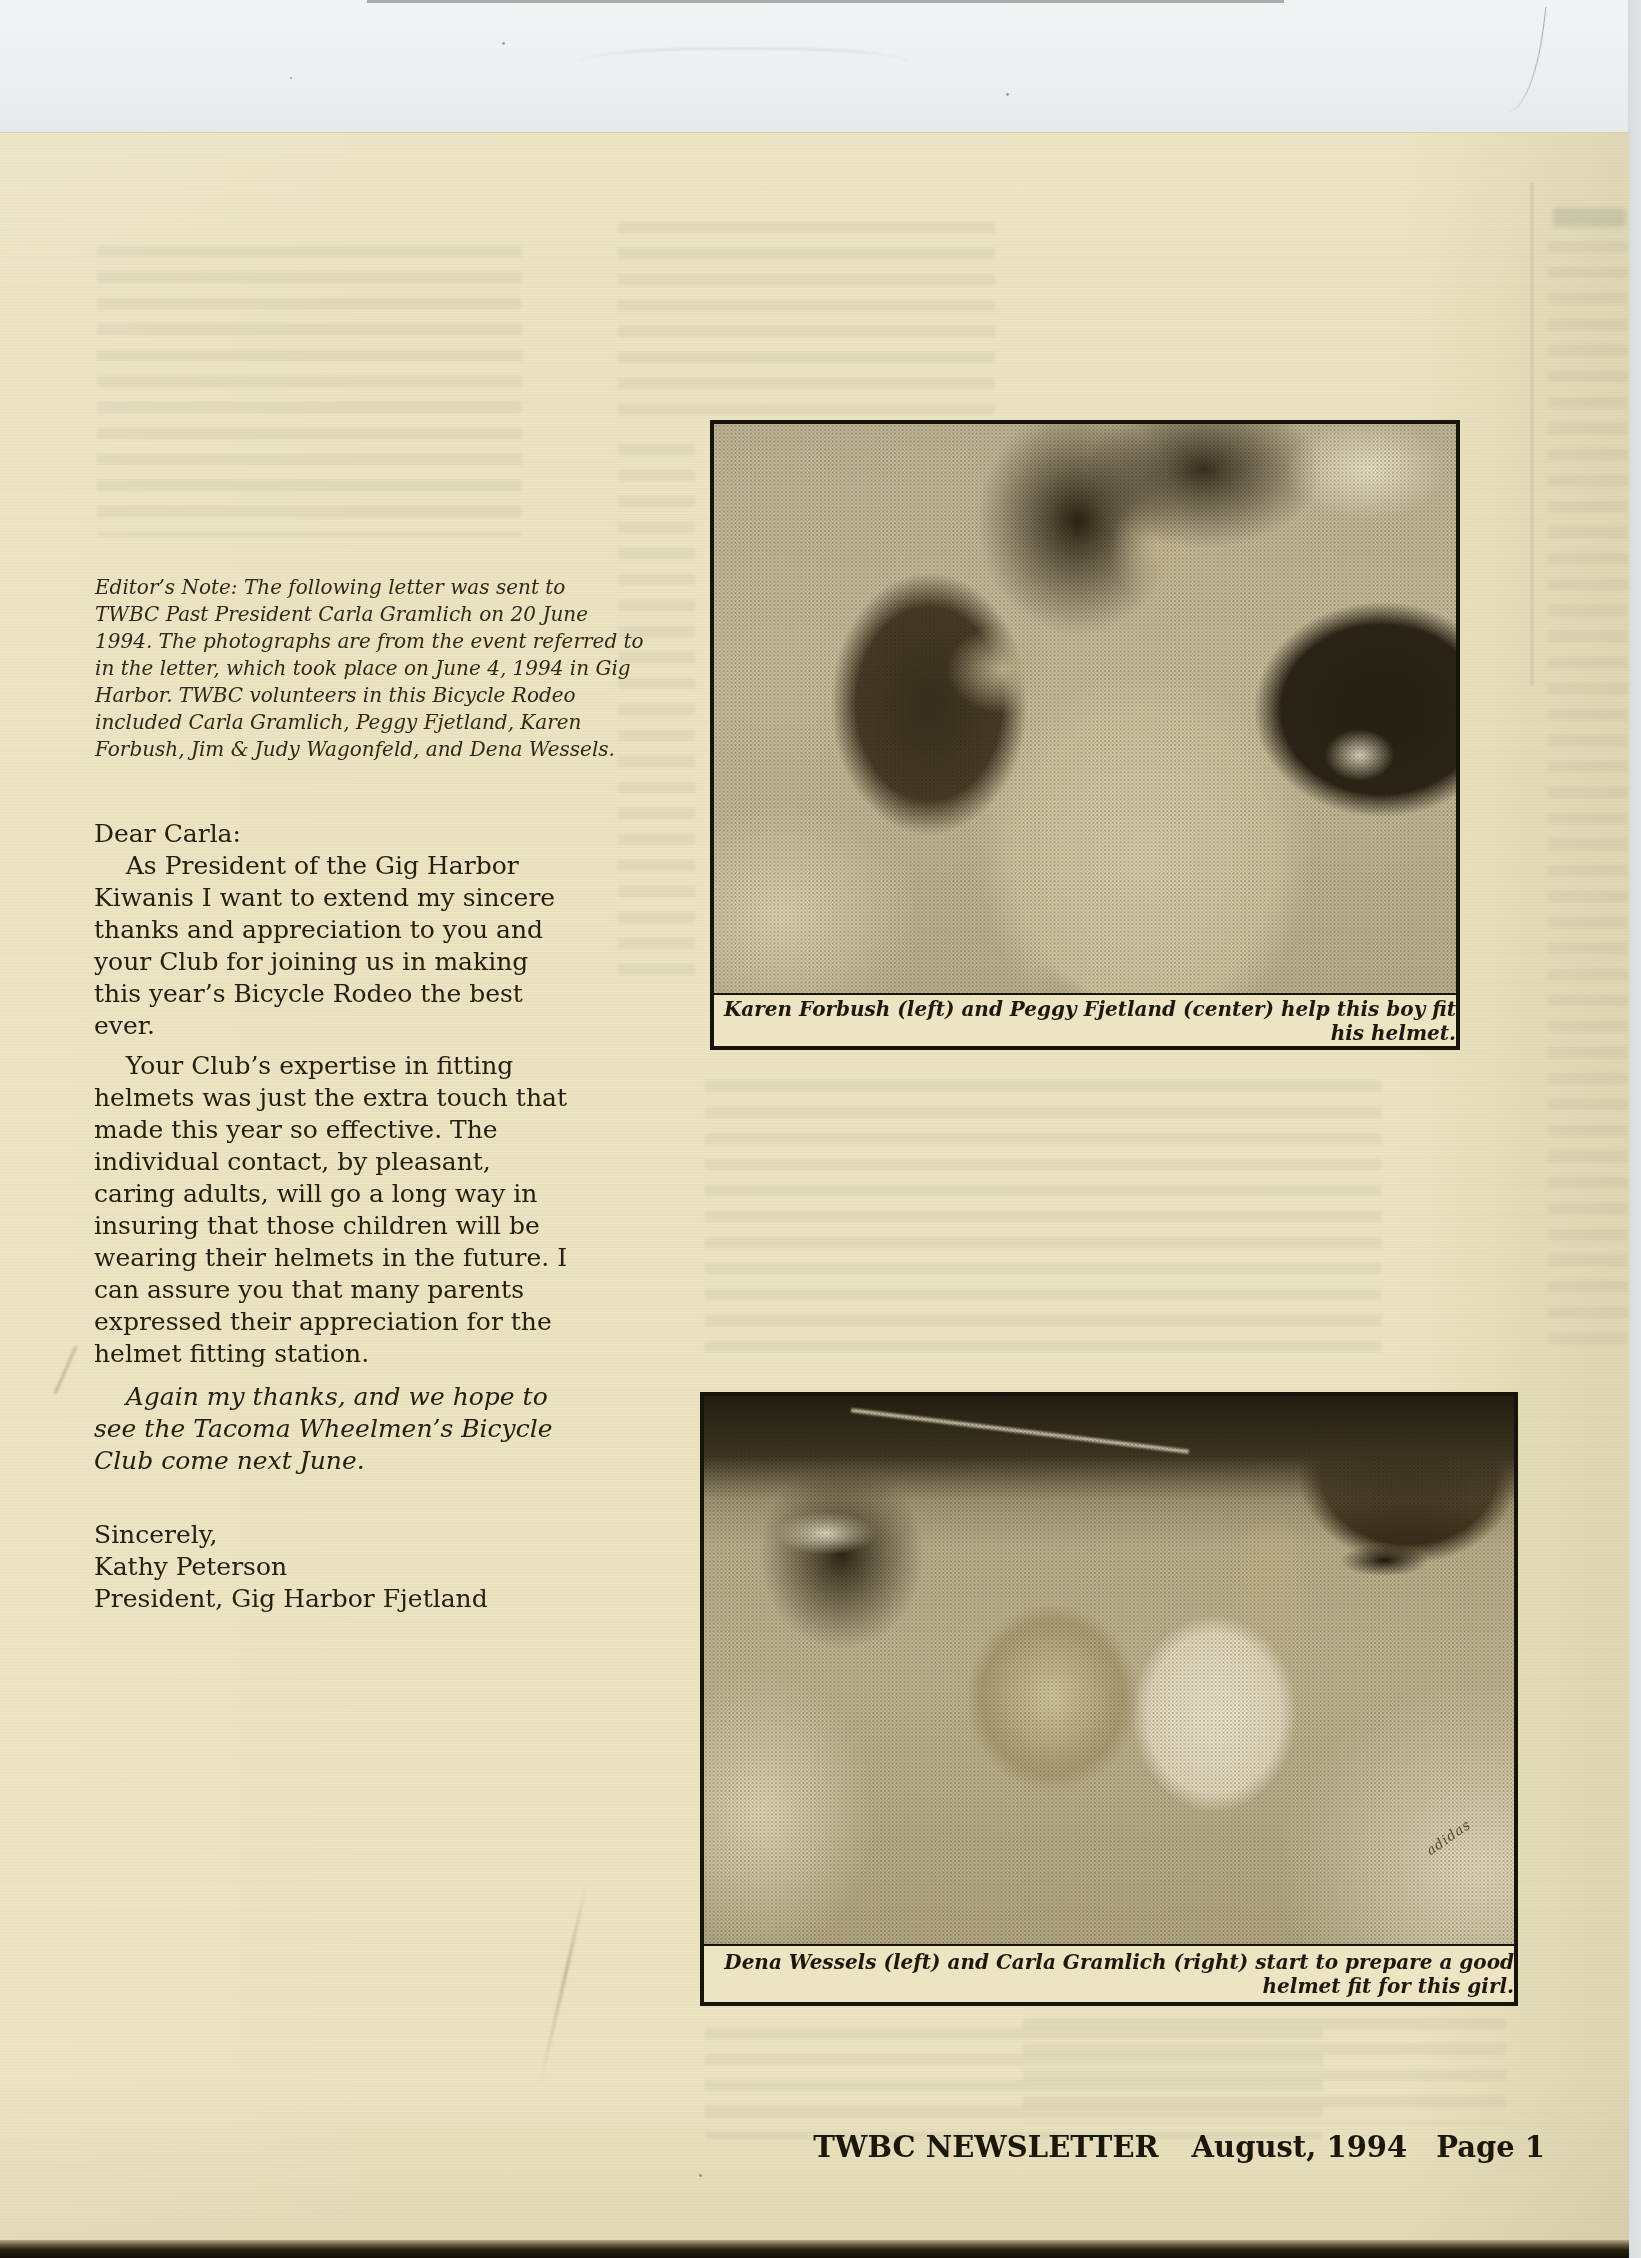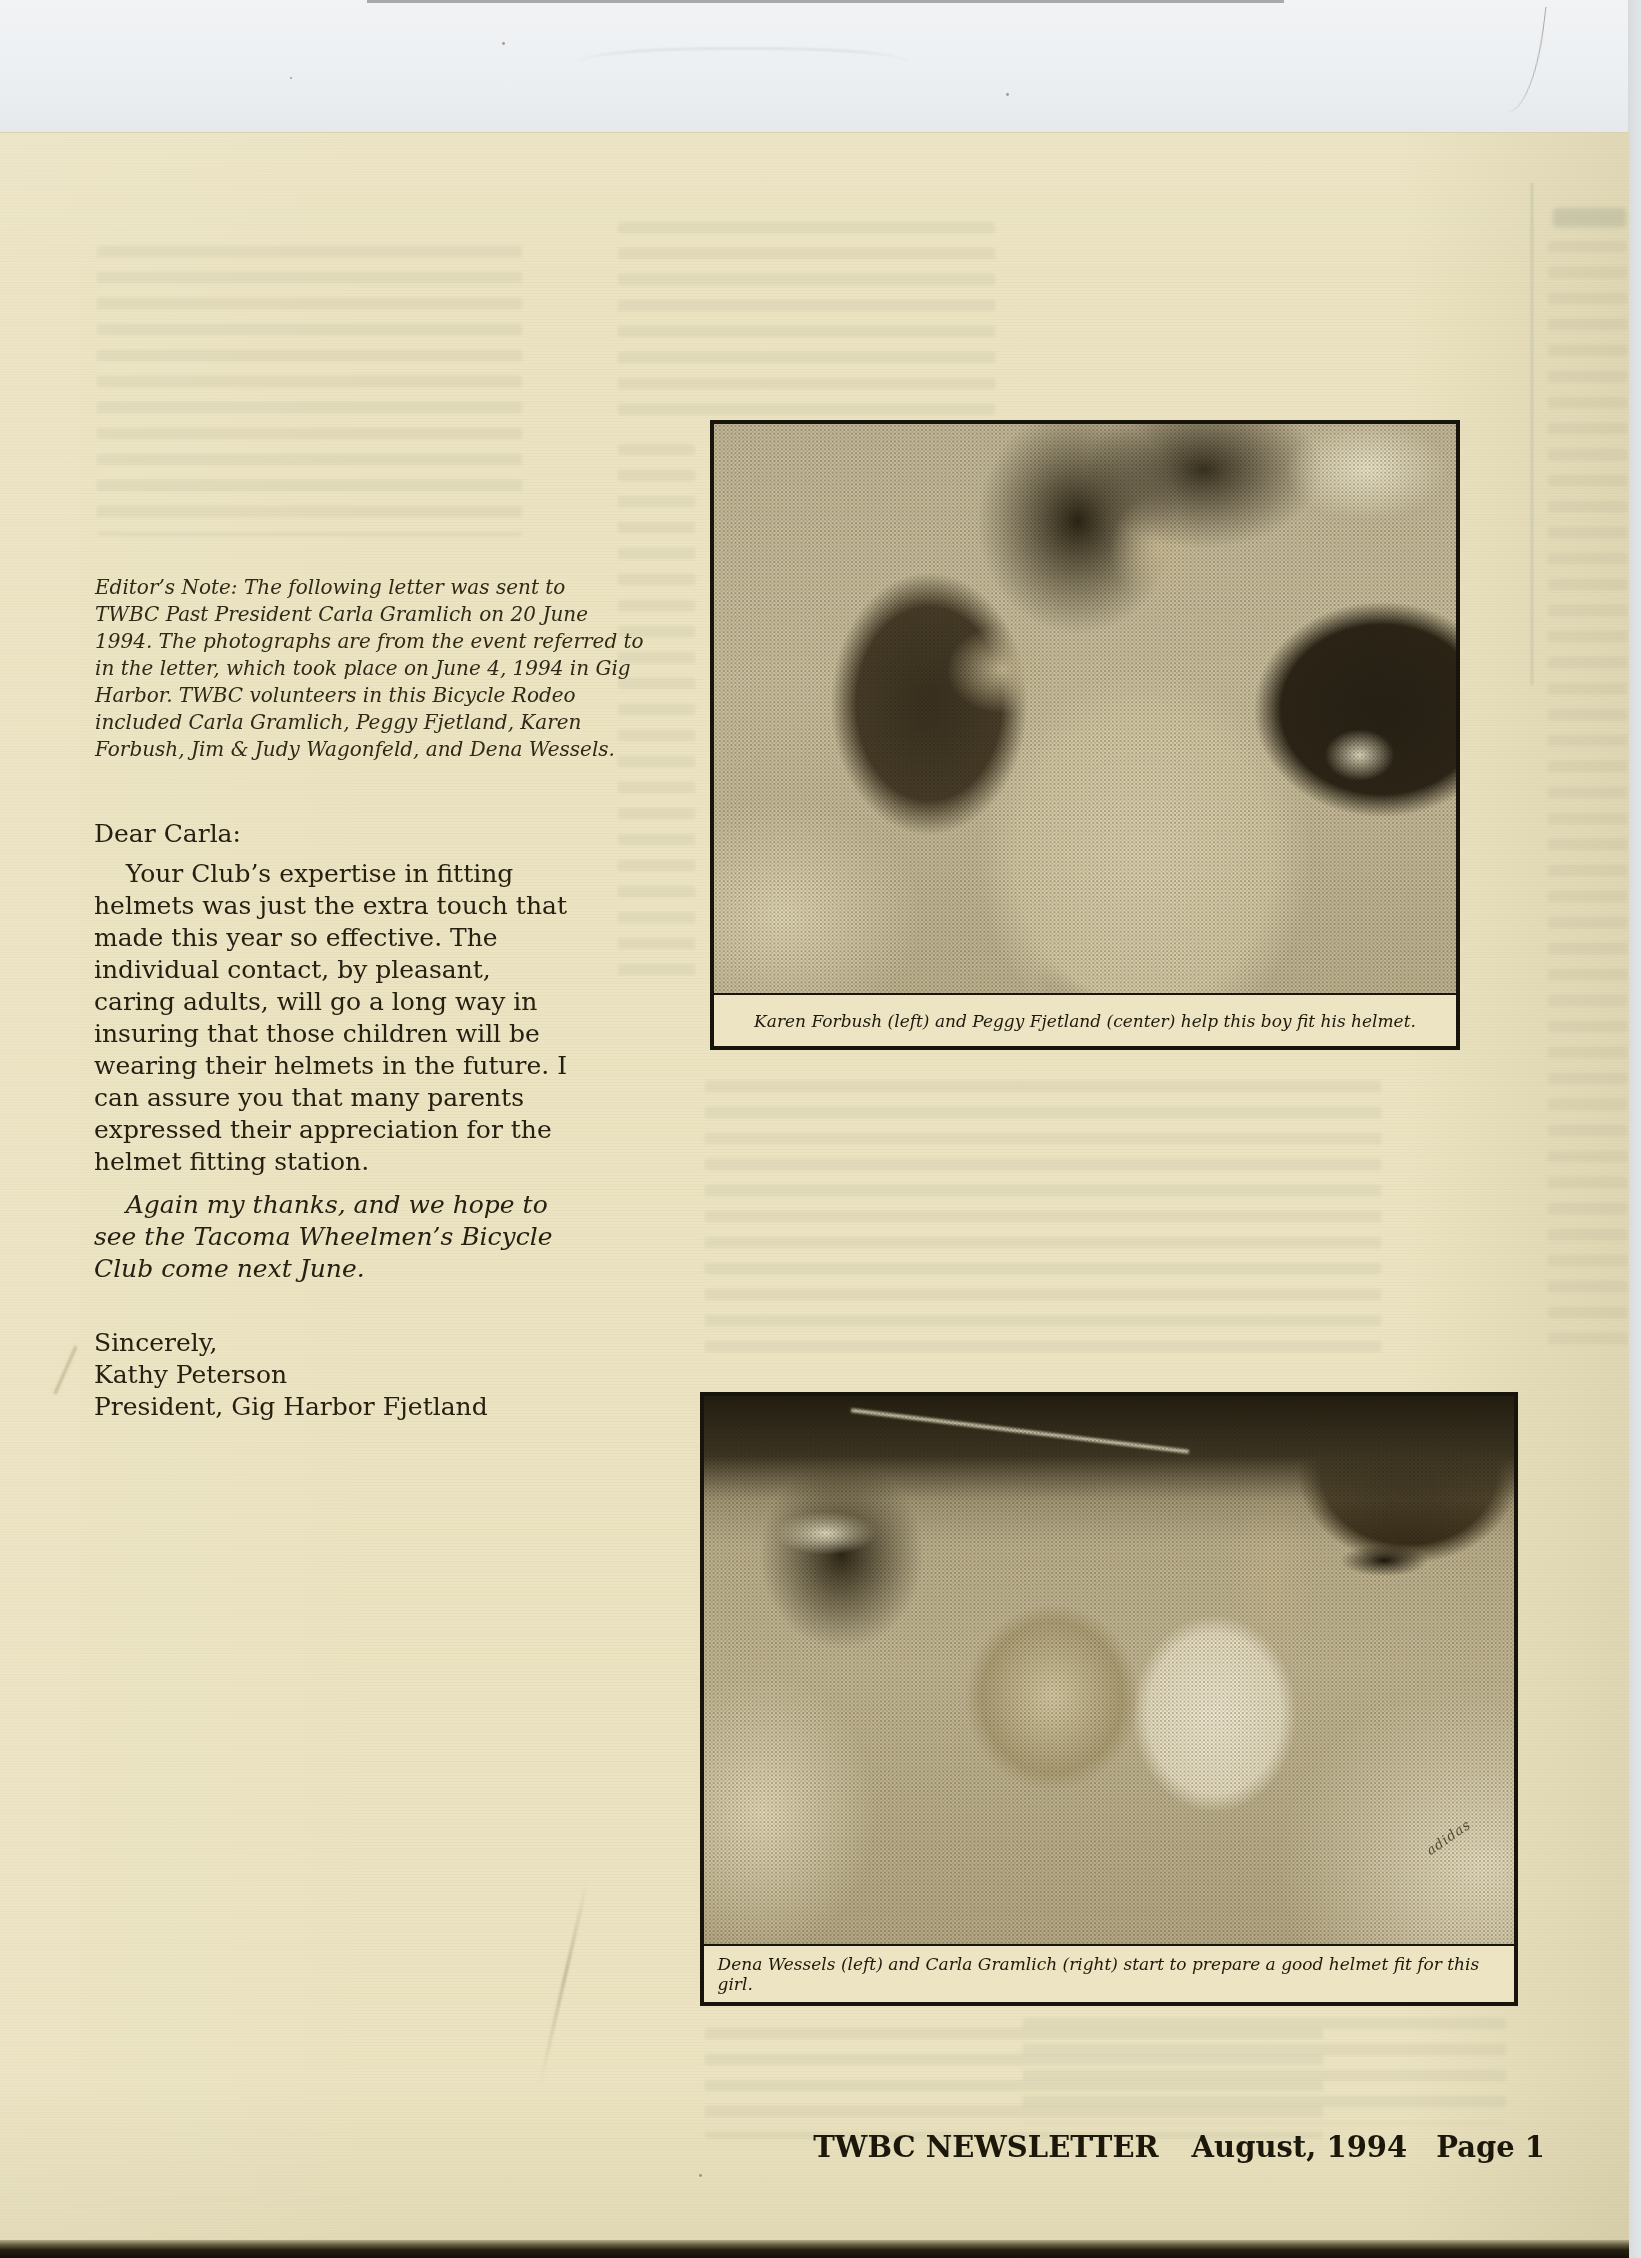--- a/index.html
+++ b/index.html
@@ -75,22 +75,22 @@
   figure{margin:0;}
   .photo{position:absolute;border:4.8px solid #17140c;box-sizing:border-box;background:#ece4c2;}
   .photo1{left:710px;top:420px;width:750px;height:630px;}
   .photo2{left:700px;top:1392px;width:818px;height:614px;}
   .photo-img{position:absolute;left:0;right:0;top:0;overflow:hidden;}
   .photo1 .photo-img{bottom:51px;}
   .photo2 .photo-img{bottom:58px;}
   .caption{
     position:absolute;left:0;right:0;bottom:0;
     border-top:2.9px solid #17140c;background:#ece4c2;
-    font-style:italic;font-weight:normal;font-size:17px;color:#1e190c;
-    display:flex;align-items:center;
+    font-style:italic;font-weight:bold;font-size:20px;color:#1e190c;
+    display:flex;align-items:center;text-align:right;
   }
   .cap1{height:51px;justify-content:center;}
   .cap2{height:58px;justify-content:flex-start;padding-left:13.5px;box-sizing:border-box;}
 
   .img1{
     background-color:#c8bd9c;
     background-image:
       radial-gradient(126px 77px at 88% 8%, #efe8cc 0%, rgba(239,232,204,0) 65%),
       radial-gradient(174px 116px at 66% 8%, #3a3222 0%, rgba(58,50,34,0) 68%),
       radial-gradient(58px 43px at 87% 58%, rgba(235,228,200,0.95) 0%, rgba(235,228,200,0) 60%),
@@ -181,20 +181,26 @@
   <div class="editors-note prewrap">Editor’s Note: The following letter was sent to
 TWBC Past President Carla Gramlich on 20 June
 1994. The photographs are from the event referred to
 in the letter, which took place on June 4, 1994 in Gig
 Harbor. TWBC volunteers in this Bicycle Rodeo
 included Carla Gramlich, Peggy Fjetland, Karen
 Forbush, Jim &amp; Judy Wagonfeld, and Dena Wessels.</div>
 
   <div class="letter">
     <div class="prewrap">Dear Carla:</div>
+    <div class="prewrap pa">    As President of the Gig Harbor
+Kiwanis I want to extend my sincere
+thanks and appreciation to you and
+your Club for joining us in making
+this year’s Bicycle Rodeo the best
+ever.</div>
     <div class="prewrap pb">    Your Club’s expertise in fitting
 helmets was just the extra touch that
 made this year so effective. The
 individual contact, by pleasant,
 caring adults, will go a long way in
 insuring that those children will be
 wearing their helmets in the future. I
 can assure you that many parents
 expressed their appreciation for the
 helmet fitting station.</div>

